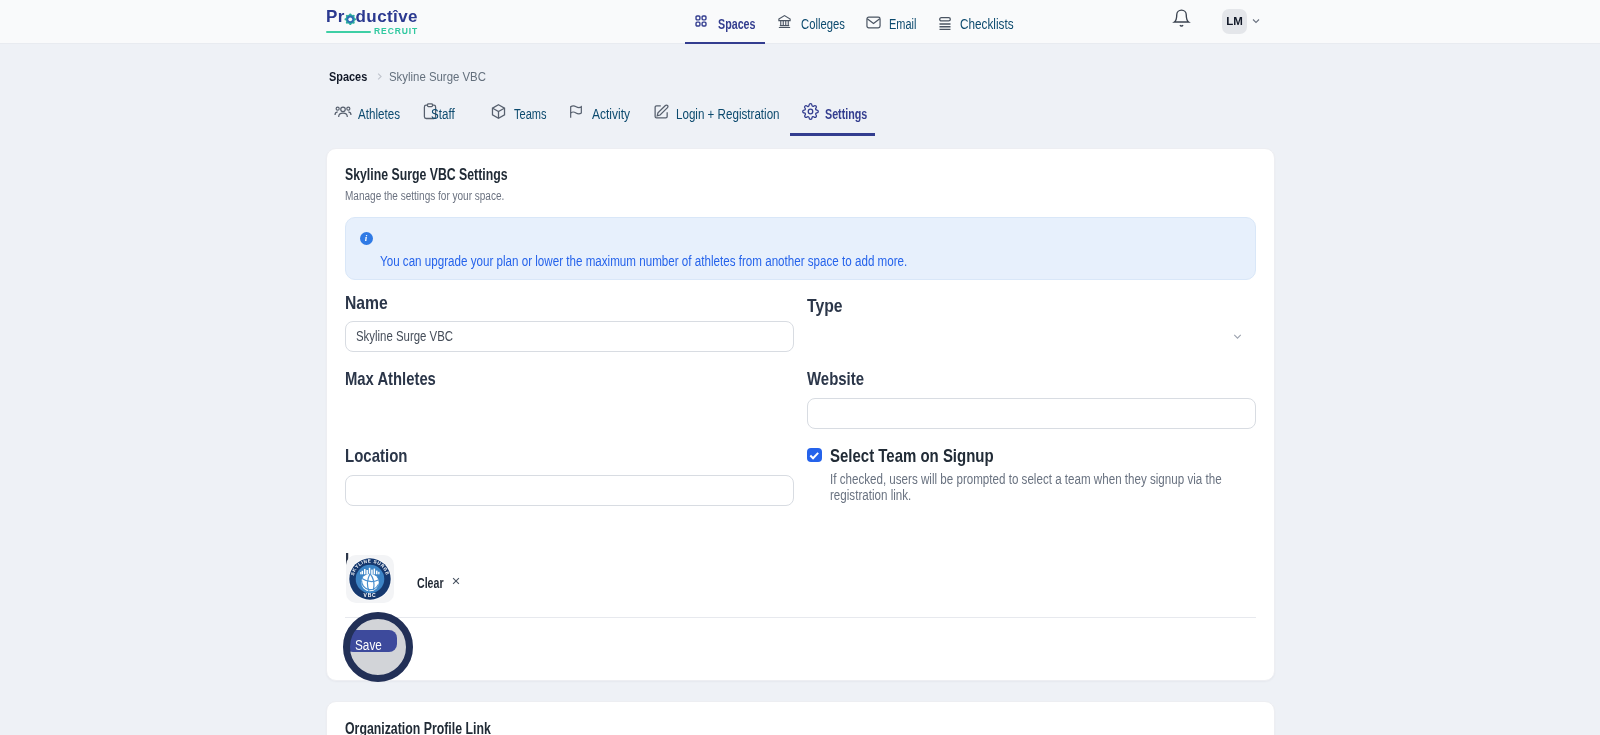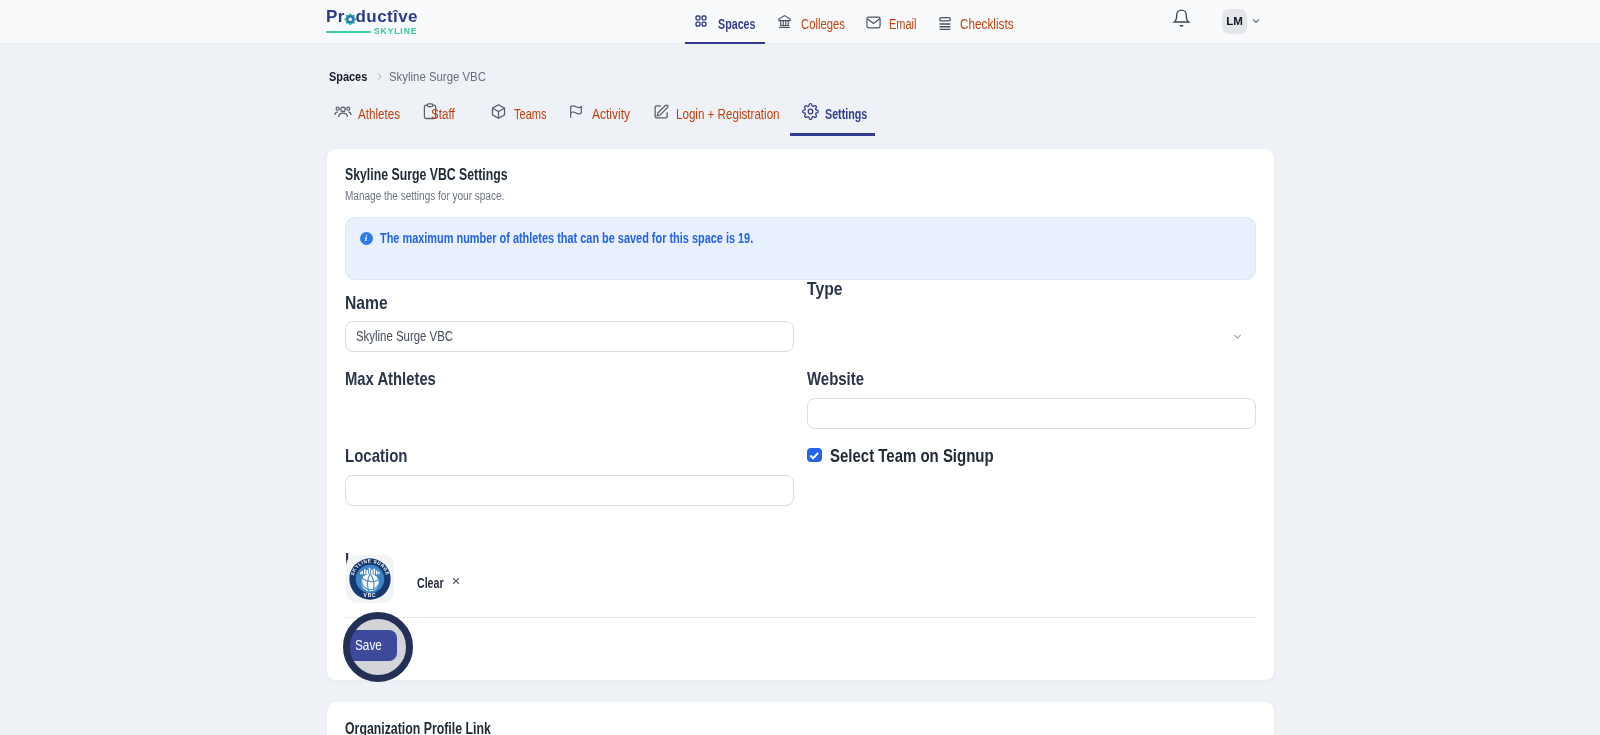--- a/index.html
+++ b/index.html
@@ -1,21 +1,21 @@
 <!DOCTYPE html>
 <html><head>
 <meta charset="utf-8">
 <style>
   * { margin:0; padding:0; box-sizing:border-box; }
   html,body { width:1600px; height:735px; font-family:"Liberation Sans", sans-serif; background:#eef1f6; overflow:hidden; }
   .abs { position:absolute; }
   #page { position:relative; width:1600px; height:735px; }
   svg { display:block; }
   .sx { display:inline-block; transform-origin:0 50%; white-space:nowrap; }
-  .t14 { font-size:14px; line-height:16px; color:#c2410c; }
+  .t14 { font-size:14px; line-height:16px; color:#0c4a6e; }
   .b { font-weight:bold; }
   .navy { color:#333d8f; }
   .lbl { font-size:19px; line-height:16px; font-weight:bold; color:#2b3649; }
   .input { position:absolute; background:#fff; border:1px solid #d8dce2; border-radius:8px; height:31px; line-height:29px; font-size:14px; color:#454d59; padding-left:9.5px; }
 </style>
 </head>
 <body>
 <div id="page">
   <div class="abs" style="left:0; top:0; width:1600px; height:44px; background:#f9fafb; border-bottom:1px solid #e8ebf0;"></div>
 
@@ -29,21 +29,21 @@
         <rect x="18" y="10" width="5" height="4" rx="1.6"></rect>
         <rect x="10" y="1" width="4" height="5" rx="1.6" transform="rotate(45 12 12)"></rect>
         <rect x="10" y="18" width="4" height="5" rx="1.6" transform="rotate(45 12 12)"></rect>
         <rect x="1" y="10" width="5" height="4" rx="1.6" transform="rotate(45 12 12)"></rect>
         <rect x="18" y="10" width="5" height="4" rx="1.6" transform="rotate(45 12 12)"></rect>
       </g>
     <circle cx="12" cy="12" r="7" fill="#2e6fb4"></circle>
     <circle cx="12" cy="12" r="3.6" fill="#f9fafb"></circle>
   </svg>
   <div class="abs" style="left:326px; top:30.5px; width:45px; height:2px; background:#3ecfa5; border-radius:1px;"></div>
-  <div class="abs" style="left:374px; top:26px; font-size:8.5px; font-weight:bold; letter-spacing:0.92px; color:#2fc89f;">SKYLINE</div>
+  <div class="abs" style="left:374px; top:26px; font-size:8.5px; font-weight:bold; letter-spacing:0.92px; color:#2fc89f;">RECRUIT</div>
 
   <div class="abs" style="left:694px; top:13.5px;">
     <svg width="14" height="14" viewBox="0 0 24 24" fill="none" stroke="#333d8f" stroke-width="2.4">
         <rect x="3.5" y="3.5" width="6.6" height="6.6" rx="1.8"></rect>
         <rect x="13.9" y="3.5" width="6.6" height="6.6" rx="1.8"></rect>
         <rect x="3.5" y="13.9" width="6.6" height="6.6" rx="1.8"></rect>
         <rect x="13.9" y="13.9" width="6.6" height="6.6" rx="1.8"></rect>
       </svg>
   </div>
   <div class="abs t14 b navy" style="left:718px; top:15.5px;"><span class="sx" style="transform:scaleX(0.765)">Spaces</span></div>
@@ -146,44 +146,45 @@
   <div class="abs t14 b navy" style="left:825px; top:105.5px;"><span class="sx" style="transform:scaleX(0.766)">Settings</span></div>
   <div class="abs" style="left:790px; top:133px; width:85px; height:2.5px; background:#333d8f;"></div>
 
   <div class="abs" style="left:326px; top:148px; width:949px; height:533px; background:#fff; border:1px solid #edeef2; border-radius:10px; box-shadow:0 1px 2px rgba(16,24,40,.04);"></div>
 
   <div class="abs" style="left:345px; top:166px; font-size:16px; line-height:18px; font-weight:bold; color:#212b36;"><span class="sx" style="transform:scaleX(0.768)">Skyline Surge VBC Settings</span></div>
   <div class="abs" style="left:345px; top:189px; font-size:12px; line-height:14px; color:#6b7280;"><span class="sx" style="transform:scaleX(0.835)">Manage the settings for your space.</span></div>
 
   <div class="abs" style="left:345px; top:217px; width:911px; height:63px; background:#e7f0fc; border:1px solid #d9e7f8; border-radius:10px;"></div>
   <div class="abs" style="left:359.5px; top:232px; width:13px; height:13px; border-radius:50%; background:#2f7ae5; color:#fff; font-size:9px; font-weight:bold; text-align:center; line-height:13px; font-family:'Liberation Serif',serif; font-style:italic;">i</div>
-  <div class="abs" style="left:380px; top:230px; font-size:14px; line-height:16px; font-weight:bold; color:#2563eb;"><span class="sx" style="transform:scaleX(0.78)">The maximum number of athletes that can be saved for this space is 19.</span></div>
+  <div class="abs" style="left:380px; top:252.5px; font-size:14px; line-height:16px; color:#2563eb;"><span class="sx" style="transform:scaleX(0.83)">You can upgrade your plan or lower the maximum number of athletes from another space to add more.</span></div>
 
   <div class="abs lbl" style="left:345px; top:294.5px;"><span class="sx" style="transform:scaleX(0.827)">Name</span></div>
   <div class="input" style="left:345px; top:321px; width:449px;"><span class="sx" style="transform:scaleX(0.815)">Skyline Surge VBC</span></div>
-  <div class="abs lbl" style="left:807px; top:281px;"><span class="sx" style="transform:scaleX(0.827)">Type</span></div>
+  <div class="abs lbl" style="left:807px; top:298px;"><span class="sx" style="transform:scaleX(0.827)">Type</span></div>
   <div class="abs" style="left:1231px; top:330px;">
     <svg width="13" height="13" viewBox="0 0 24 24" fill="none" stroke="#9ca3af" stroke-width="2">
         <path d="M6 9l6 6 6-6"></path>
       </svg>
   </div>
 
   <div class="abs lbl" style="left:345px; top:371px;"><span class="sx" style="transform:scaleX(0.78)">Max Athletes</span></div>
   <div class="abs lbl" style="left:807px; top:371px;"><span class="sx" style="transform:scaleX(0.787)">Website</span></div>
   <div class="input" style="left:807px; top:398px; width:449px;"></div>
 
   <div class="abs lbl" style="left:345px; top:448px;"><span class="sx" style="transform:scaleX(0.79)">Location</span></div>
   <div class="input" style="left:345px; top:475px; width:449px;"></div>
 
   <div class="abs" style="left:807px; top:447.5px; width:14.5px; height:14.5px; background:#2563eb; border-radius:4px;">
     <svg width="14.5" height="14.5" viewBox="0 0 24 24" fill="none" stroke="#fff" stroke-width="3.2">
         <path d="M5.5 12.5l4.5 4.5 8.5-9"></path>
       </svg>
   </div>
   <div class="abs lbl" style="left:829.5px; top:448px; color:#212b36;"><span class="sx" style="transform:scaleX(0.788)">Select Team on Signup</span></div>
+  <div class="abs" style="left:829.5px; top:471px; font-size:14px; line-height:16px; color:#697280;"><span class="sx" style="transform:scaleX(0.829)">If checked, users will be prompted to select a team when they signup via the<br>registration link.</span></div>
 
   <div class="abs lbl" style="left:345px; top:552px;"><span class="sx" style="transform:scaleX(0.8)">Logo</span></div>
   <div class="abs" style="left:345.5px; top:554.5px; width:48px; height:48px; background:#f3f4f6; border-radius:10px;">
     <svg style="margin:2px" width="44" height="44" viewBox="0 0 44 44">
       <defs>
           <path id="arcT" d="M 5.5 22 A 16.5 16.5 0 0 1 38.5 22"></path>
         </defs>
       <circle cx="22" cy="22" r="21.5" fill="#fdfdfe"></circle>
       <circle cx="22" cy="22" r="20.7" fill="#16396f"></circle>
       <circle cx="22" cy="22" r="14.3" fill="#3d85c6"></circle>
@@ -211,19 +212,19 @@
   <div class="abs" style="left:450.5px; top:576px;">
     <svg width="10" height="10" viewBox="0 0 24 24" fill="none" stroke="#4a5462" stroke-width="2.6">
         <path d="M5 5l14 14M19 5L5 19"></path>
       </svg>
   </div>
 
   <div class="abs" style="left:345px; top:617px; width:911px; height:1px; background:#e7e9ee;"></div>
 
   <div class="abs" style="left:343px; top:611.5px; width:70px; height:70px; border-radius:50%; background:rgba(110,116,128,0.31);"></div>
 
-  <div class="abs" style="left:345px; top:630px; width:52px; height:31px; background:#3d4a9c; border-radius:8px; text-align:center; line-height:31px; font-size:14px; color:#fff;"><span class="sx" style="transform:scaleX(0.84)">Save</span></div>
+  <div class="abs" style="left:345px; top:630px; width:52px; height:22px; background:#3d4a9c; border-radius:8px; text-align:center; line-height:31px; font-size:14px; color:#fff;"><span class="sx" style="transform:scaleX(0.84)">Save</span></div>
 
   <div class="abs" style="left:343px; top:611.5px; width:70px; height:70px; border-radius:50%; border:7px solid #223057;"></div>
 
   <div class="abs" style="left:326px; top:701px; width:949px; height:60px; background:#fff; border:1px solid #edeef2; border-radius:10px; box-shadow:0 1px 2px rgba(16,24,40,.04);"></div>
   <div class="abs" style="left:345px; top:720px; font-size:16px; line-height:18px; font-weight:bold; color:#212b36;"><span class="sx" style="transform:scaleX(0.77)">Organization Profile Link</span></div>
 </div>
 
 </body></html>

